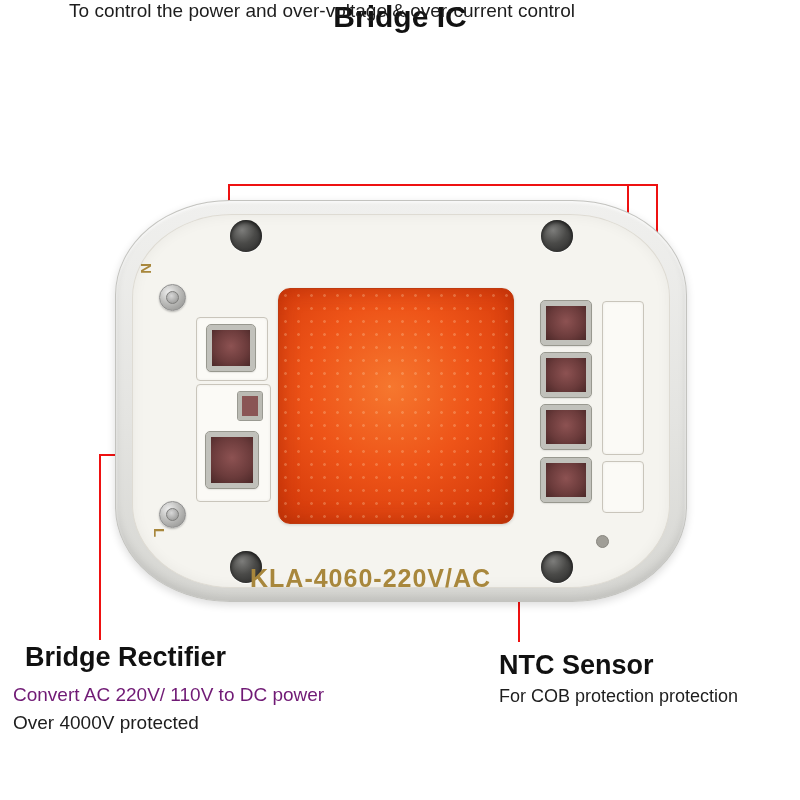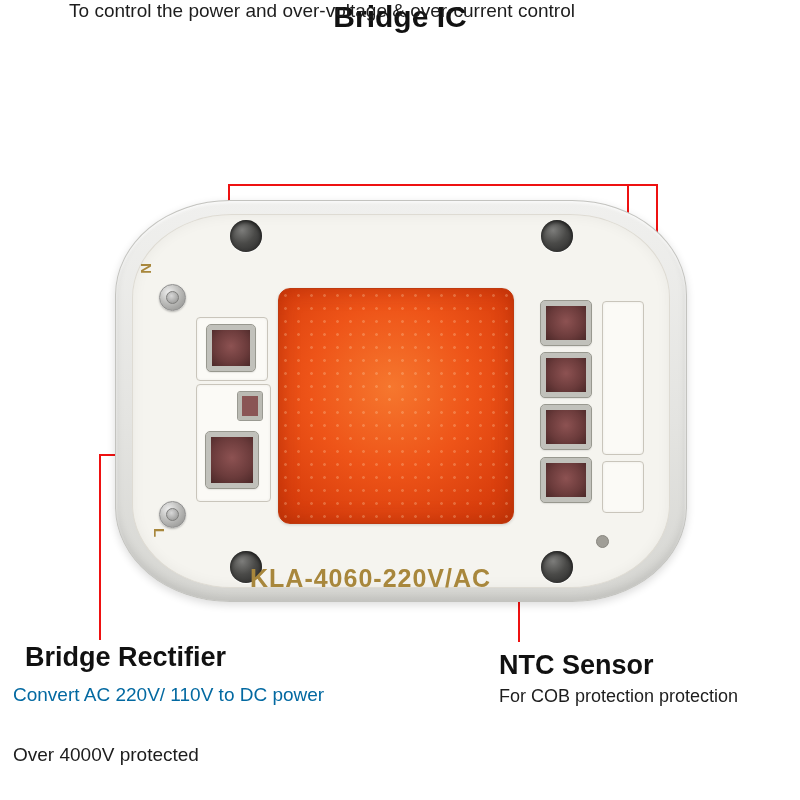--- a/index.html
+++ b/index.html
@@ -11,22 +11,22 @@
   
   .smart-title {
     position:absolute; left:0; top:60; width:800px; text-align:center;
     font-size:30px; font-weight:bold; color:#111;
   }
   .smart-sub {
     position:absolute; left:0; top:106; width:644px; text-align:center;
     font-size:19px; color:#1d1d1d;
   }
   .bl-title { position:absolute; left:14px; top:642px; font-size:27px; font-weight:bold; color:#111;margin-left:11px; }
-  .bl-d1 { position:absolute; left:13px; top:684px; font-size:19px; color:#0369a1; }
-  .bl-d2 { position:absolute; left:13px; top:712px; font-size:19px; color:#1d1d1d;margin-top:32px; }
+  .bl-d1 { position:absolute; left:13px; top:684px; font-size:19px; color:#701a75; }
+  .bl-d2 { position:absolute; left:13px; top:712px; font-size:19px; color:#1d1d1d; }
   .nt-title { position:absolute; left:499px; top:642px; font-size:27px; font-weight:bold; color:#111;margin-top:8px; }
   .nt-d1 { position:absolute; left:499px; top:686px; font-size:18px; color:#1d1d1d; }
 
   
   .redline { position:absolute; background:#ee1111; }
 
   
   .plate {
     position:absolute; left:115px; top:200px; width:570px; height:400px;
     border-radius:115px / 95px;

